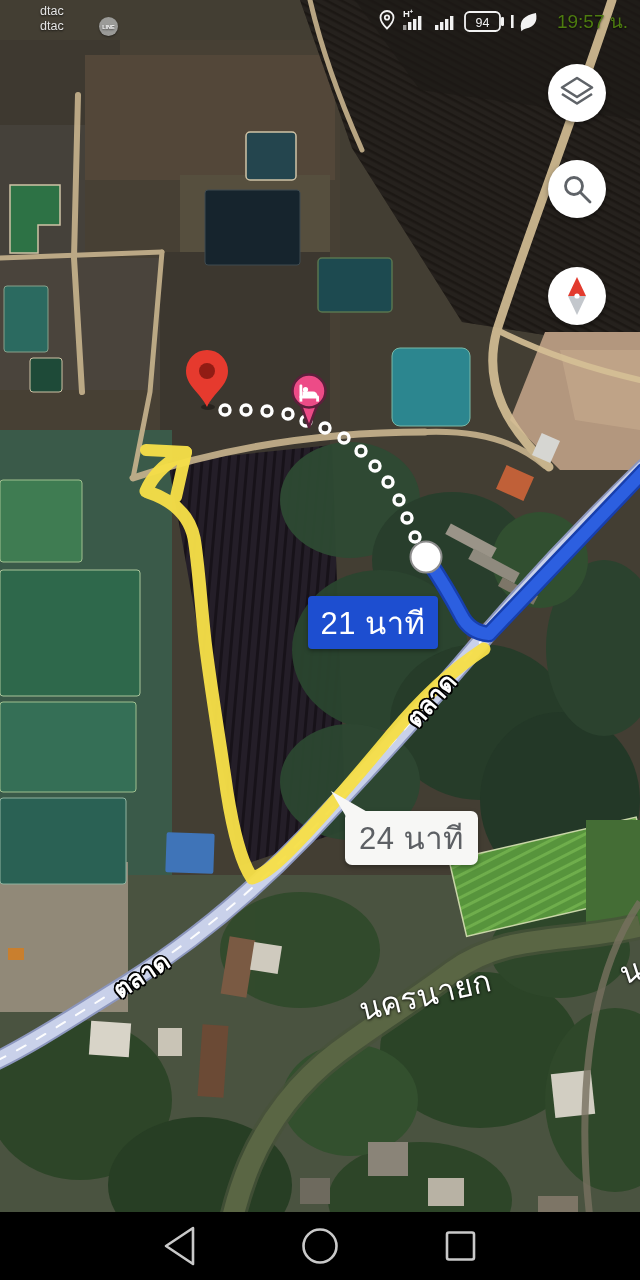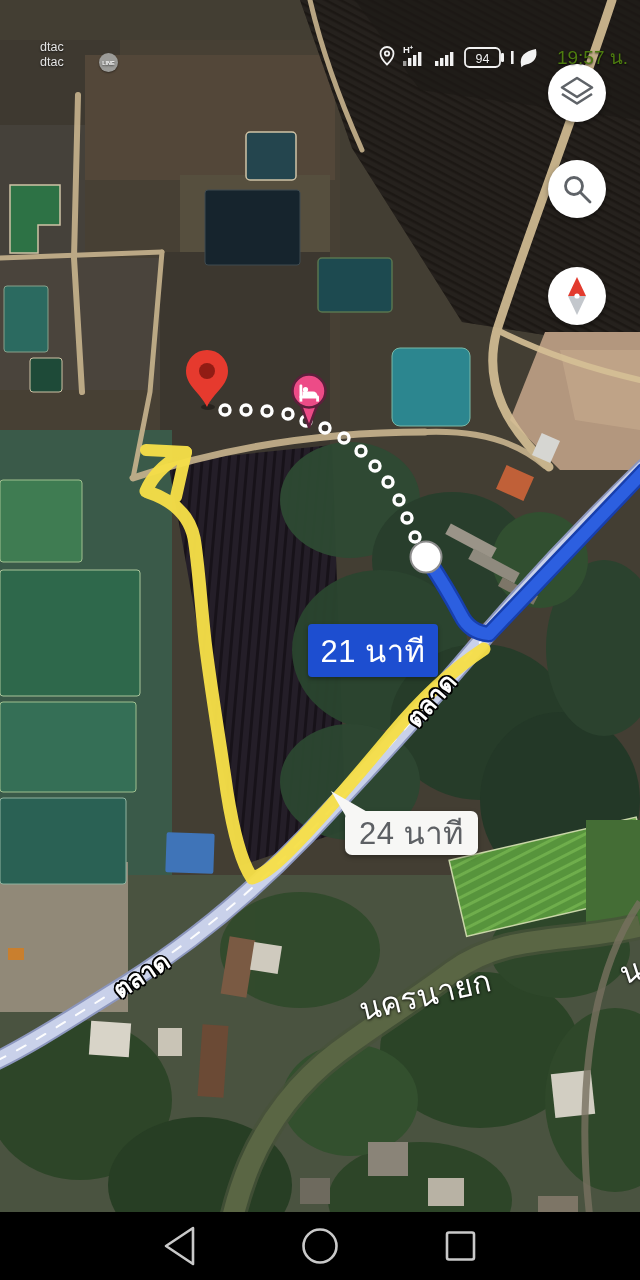--- a/index.html
+++ b/index.html
@@ -2,43 +2,43 @@
 <html><head>
 <meta charset="utf-8">
 <style>
   html,body{margin:0;padding:0;width:640px;height:1280px;overflow:hidden;
     font-family:"Liberation Sans",sans-serif;background:#000;}
   #screen{position:relative;width:640px;height:1280px;overflow:hidden;}
   #mapsvg{position:absolute;left:0;top:0;width:640px;height:1212px;}
   
   .dur-badge{position:absolute;display:flex;align-items:center;justify-content:center;
     font-size:31px;letter-spacing:.5px;}
-  #badge-21{left:308px;top:624px;width:130px;height:53px;background:#1d4ed0;
+  #badge-21{left:308px;top:596px;width:130px;height:53px;background:#1d4ed0;
     color:#fff;border-radius:4px;box-shadow:0 2px 4px rgba(0,0,0,.35);}
-  #badge-24{left:345px;top:811px;width:133px;height:44px;background:#f7f7f5;
+  #badge-24{left:345px;top:811px;width:133px;height:54px;background:#f7f7f5;
     color:#5d6064;border-radius:7px;box-shadow:0 2px 5px rgba(0,0,0,.35);}
   #badge-24::before{content:"";position:absolute;left:-14px;top:-20px;width:46px;height:34px;
     background:#f7f7f5;clip-path:polygon(0 0,42% 96%,100% 78%);}
   .road-label{position:absolute;color:#fff;font-weight:bold;font-size:25px;white-space:nowrap;
     text-shadow:-2px 0 0 #000,2px 0 0 #000,0 -2px 0 #000,0 2px 0 #000,
       -1px -1px 0 #000,1px 1px 0 #000,1px -1px 0 #000,-1px 1px 0 #000;}
   #road-upper{left:400px;top:680px;transform:rotate(-49deg);}
   #road-lower{left:110px;top:955px;transform:rotate(-33deg);}
   .river-label{position:absolute;color:#fff;font-size:31px;white-space:nowrap;
     text-shadow:0 1px 3px rgba(0,0,0,.8),0 0 2px rgba(0,0,0,.6);}
   #river-label{left:358px;top:970px;transform:rotate(-13deg);}
   #river-partial{left:620px;top:946px;transform:rotate(-18deg);}
   
   .ctl-btn{position:absolute;left:548px;width:58px;height:58px;border-radius:50%;
     background:#fff;box-shadow:0 2px 5px rgba(0,0,0,.4);display:flex;
     align-items:center;justify-content:center;}
   #btn-layers{top:64px}#btn-search{top:160px}#btn-compass{top:267px}
   
   #statusbar{position:absolute;left:0;top:0;width:636px;height:42px;color:#ececec;
-    text-shadow:0 1px 2px rgba(0,0,0,.7);margin-top:36px;}
+    text-shadow:0 1px 2px rgba(0,0,0,.7);}
   #carrier{position:absolute;left:40px;top:4px;font-size:12.5px;line-height:15px;color:#e4e4e4;}
   #line-badge{position:absolute;left:99px;top:17px;width:19px;height:19px;border-radius:50%;
     background:#9b9b98;color:#fff;font-size:5.5px;font-weight:bold;display:flex;
     align-items:center;justify-content:center;box-shadow:0 1px 2px rgba(0,0,0,.4);}
   #line-badge::after{content:"";position:absolute;left:2px;bottom:-2px;width:0;height:0;
     border:3px solid transparent;border-top-color:#9b9b98;transform:rotate(20deg);}
   #status-right{position:absolute;right:8px;top:6px;display:flex;align-items:center;gap:4px;}
   #clock{font-size:19px;color:#4d7c0f;margin-left:2px;}
   
   #navbar{position:absolute;left:0;top:1212px;width:640px;height:68px;background:#000;}

